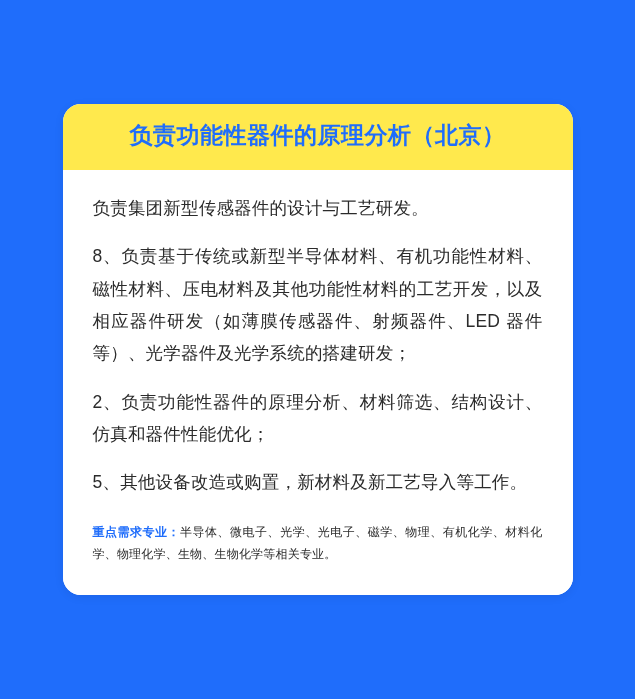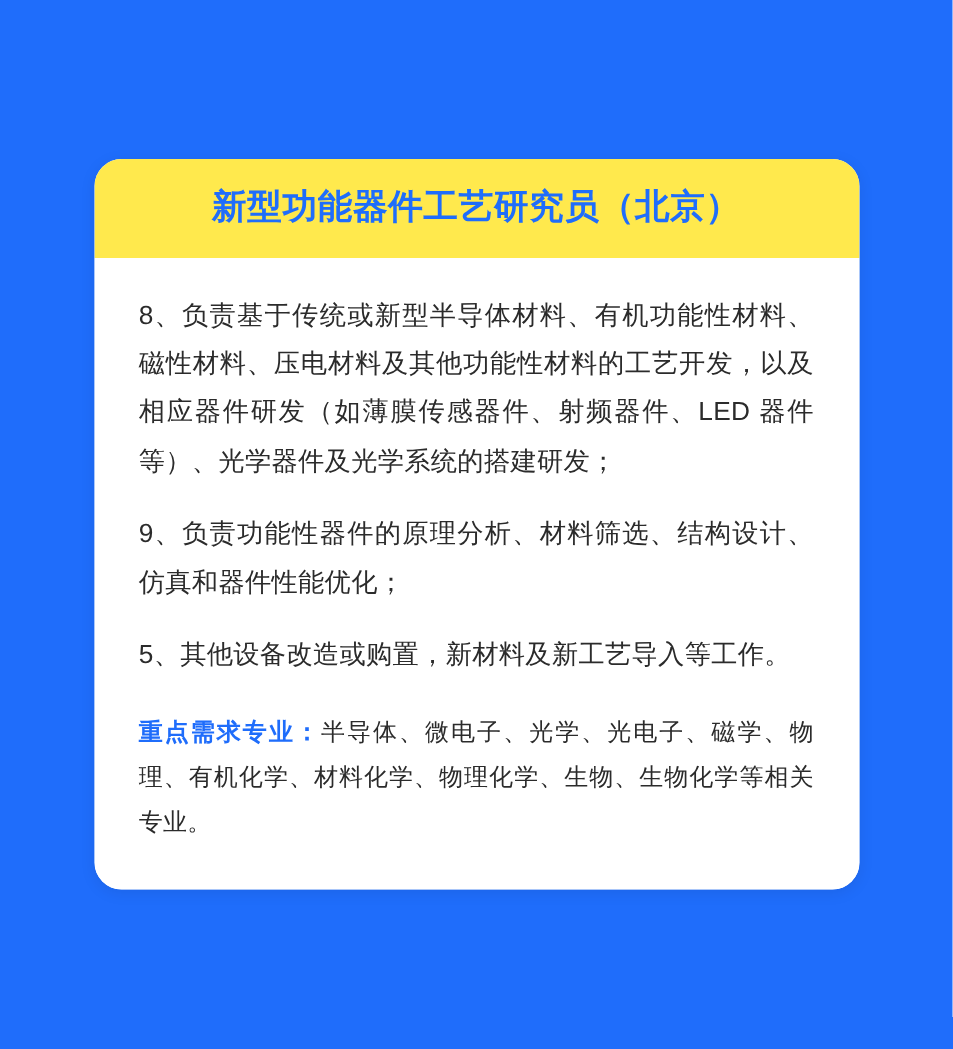--- a/index.html
+++ b/index.html
@@ -51,44 +51,45 @@
     line-height: 1.85;
     margin: 0 0 16px 0;
     text-align: justify;
     letter-spacing: 0.2px;
   }
   .para:last-child {
     margin-bottom: 0;
   }
   .major-line {
     margin-top: 22px;
-    font-size: 16px;
+    font-size: 12px;
     line-height: 1.85;
     color: #2b2b2b;
     text-align: justify;
     letter-spacing: 0.2px;
   }
   .major-label {
     color: #1f6dfb;
     font-weight: bold;
   }
   .major-text {
     color: #2b2b2b;
   }
 </style>
 </head>
 <body>
 
 <div class="page">
   <div class="card">
     <div class="card-header">
-      <div class="card-title">新型功能器件工艺研究员（北京）</div>
+      <div class="card-title">负责功能性器件的原理分析（北京）</div>
     </div>
     <div class="card-body">
+      <p class="para">负责集团新型传感器件的设计与工艺研发。</p>
       <p class="para">8、负责基于传统或新型半导体材料、有机功能性材料、磁性材料、压电材料及其他功能性材料的工艺开发，以及相应器件研发（如薄膜传感器件、射频器件、LED 器件等）、光学器件及光学系统的搭建研发；</p>
-      <p class="para">9、负责功能性器件的原理分析、材料筛选、结构设计、仿真和器件性能优化；</p>
+      <p class="para">2、负责功能性器件的原理分析、材料筛选、结构设计、仿真和器件性能优化；</p>
       <p class="para">5、其他设备改造或购置，新材料及新工艺导入等工作。</p>
       <div class="major-line">
         <span class="major-label">重点需求专业：</span><span class="major-text">半导体、微电子、光学、光电子、磁学、物理、有机化学、材料化学、物理化学、生物、生物化学等相关专业。</span>
       </div>
     </div>
   </div>
 </div>
 
 </body></html>

